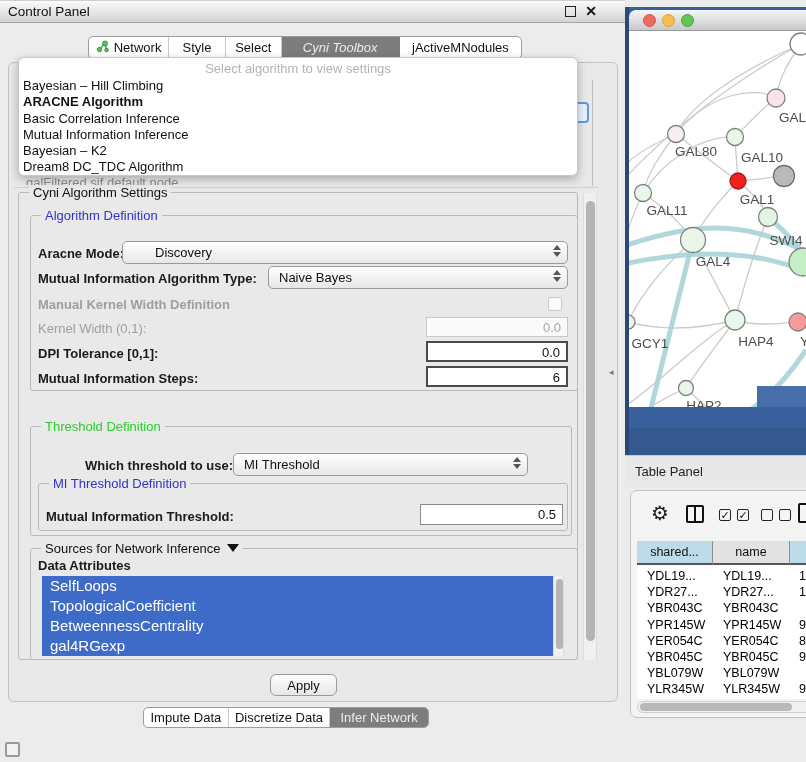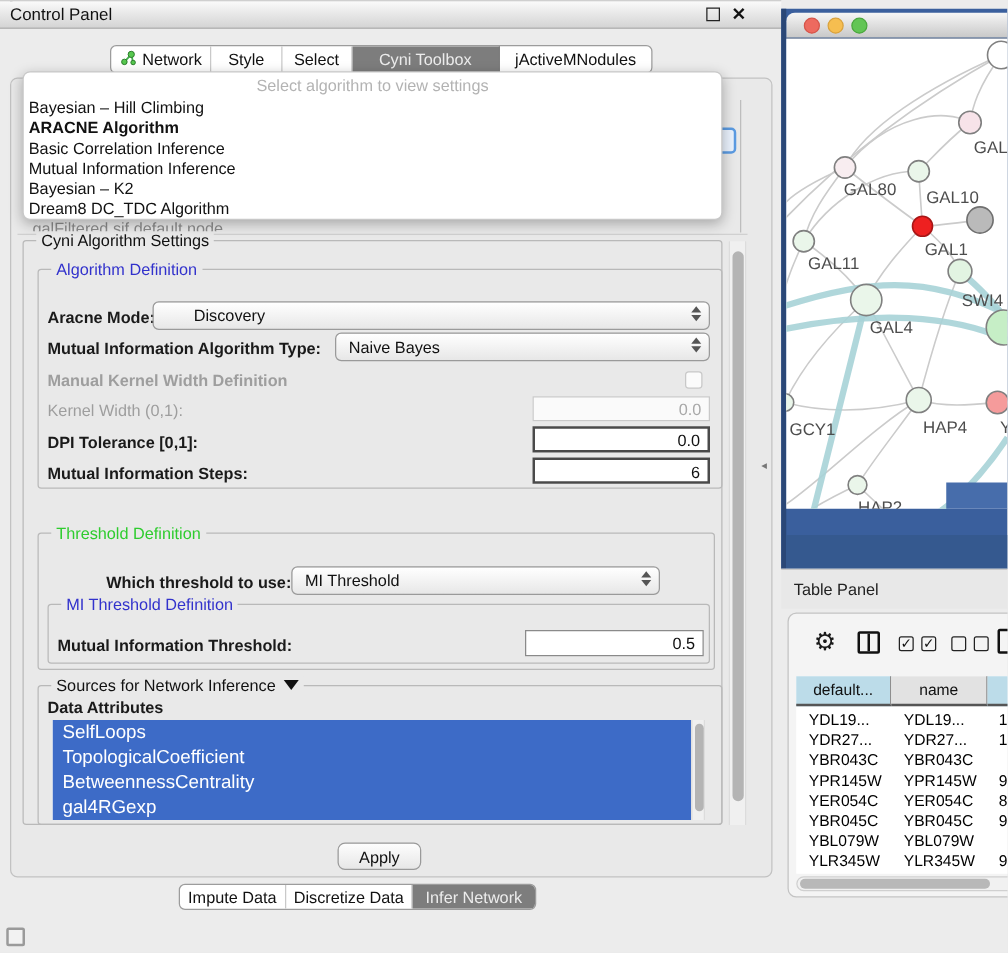--- a/index.html
+++ b/index.html
@@ -147,21 +147,21 @@
             <circle cx="10.5" cy="10" r="1.8" fill="#57c84f" stroke="#2d7d2d" stroke-width="0.8"></circle>
           </svg></span>
         <span>Network</span>
       </div>
       <div class="tab" style="width: 58px;">
         <span>Style</span>
       </div>
       <div class="tab" style="width: 57px;">
         <span>Select</span>
       </div>
-      <div class="tab selected" style="width: 121px;">
+      <div class="tab selected" style="width: 121px; font-style: italic;">
         <span>Cyni Toolbox</span>
       </div>
       <div class="tab" style="width: 124px;">
         <span>jActiveMNodules</span>
       </div>
     </div>
 
   <div class="abs" id="outer-panel"></div>
 
   <div class="abs" id="combo-remnant"></div>
@@ -337,21 +337,21 @@
     <div id="tp-toolbar">
       <span id="gear-icon">⚙</span>
       <span id="split-icon"></span>
       <span class="cb-icon" style="left:88px;">✓</span>
       <span class="cb-icon" style="left:106px;">✓</span>
       <span class="cb-icon" style="left:130px;"></span>
       <span class="cb-icon" style="left:148px;"></span>
       <span id="doc-icon"></span>
     </div>
     <div id="tp-table">
-      <div class="th-cell" style="left: 0px; width: 76px; background: rgb(188, 220, 233);">default...</div>
+      <div class="th-cell" style="left: 0px; width: 76px; background: rgb(188, 220, 233);">shared...</div>
       <div class="th-cell" style="left: 76px; width: 77px; background: rgb(226, 226, 226);">name</div>
       <div class="th-cell" style="left: 153px; width: 31px; border-right: none; background: rgb(188, 220, 233);"></div>
       <div id="tp-rows">
           <span class="td-text" style="left: 10px; top: 28px;">YDL19...</span>
           <span class="td-text" style="left: 86px; top: 28px;">YDL19...</span>
           <span class="td-text" style="left: 162px; top: 28px;">13</span>
           <span class="td-text" style="left: 10px; top: 44.2px;">YDR27...</span>
           <span class="td-text" style="left: 86px; top: 44.2px;">YDR27...</span>
           <span class="td-text" style="left: 162px; top: 44.2px;">12</span>
           <span class="td-text" style="left: 10px; top: 60.4px;">YBR043C</span>

